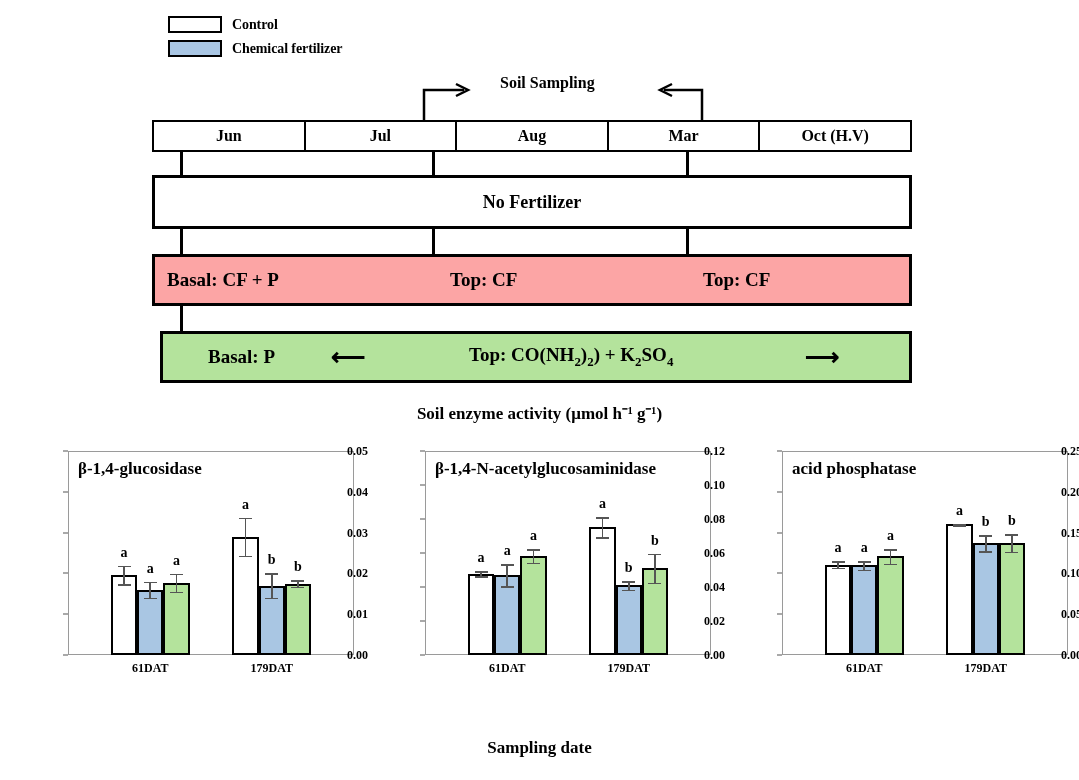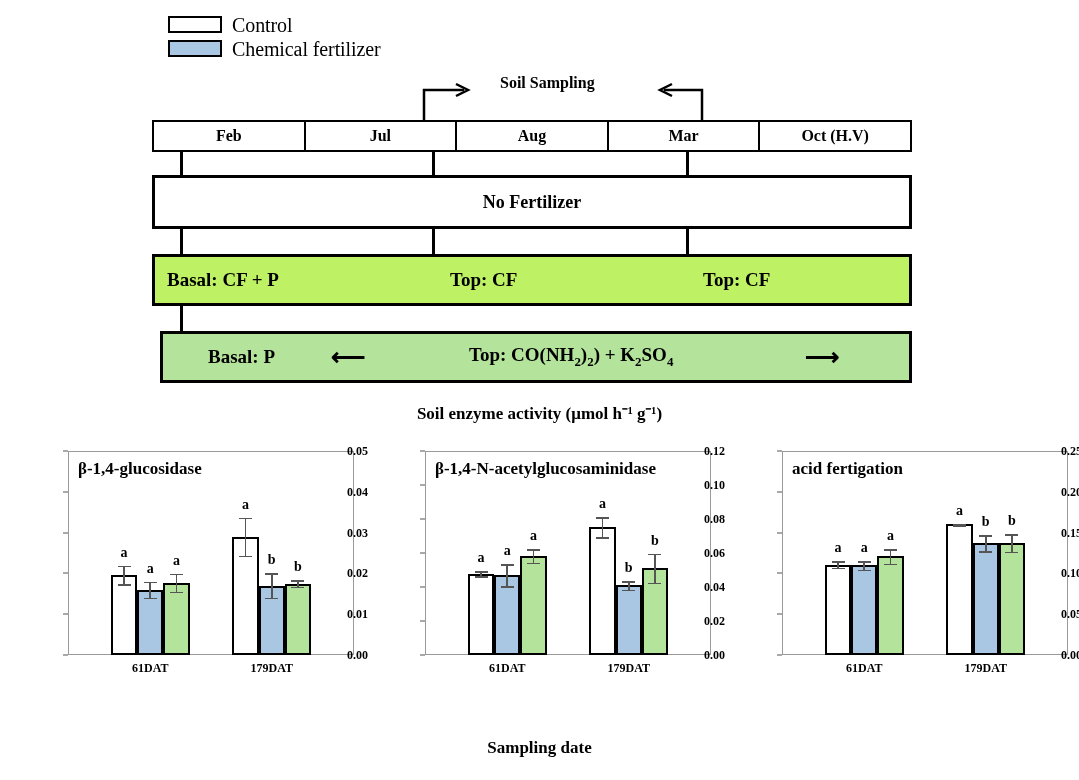--- a/index.html
+++ b/index.html
@@ -3,21 +3,21 @@
 <meta charset="utf-8">
 <style>
   html,body{margin:0;padding:0;background:#ffffff;}
   body{width:1079px;height:780px;position:relative;overflow:hidden;
        font-family:"Liberation Serif", serif;color:#000;}
 
   
   #legend{position:absolute;left:168px;top:14px;}
   .legend-row{display:flex;align-items:center;height:21px;margin-bottom:3px;}
   .legend-swatch{width:54px;height:17px;border:2px solid #000;box-sizing:border-box;margin-right:10px;}
-  .legend-label{font-size:20px;font-weight:normal;letter-spacing:-0.1px;line-height:1;}
+  .legend-label{font-size:14px;font-weight:bold;letter-spacing:-0.1px;line-height:1;}
 
   
   #sampling-annot{position:absolute;left:418px;top:74px;width:320px;height:48px;}
   #sampling-text{position:absolute;left:82px;top:0px;font-size:16px;font-weight:bold;white-space:nowrap;}
 
   
   #timeline{position:absolute;left:152px;top:120px;width:760px;height:32px;
             display:flex;border:2.5px solid #000;box-sizing:border-box;background:#fff;}
   .month-cell{flex:1;border-right:2.5px solid #000;box-sizing:border-box;
               display:flex;align-items:center;justify-content:center;
@@ -85,40 +85,40 @@
 
     <path d="M 6 46 L 6 16 L 46 16" stroke="#000" stroke-width="2.5" fill="none"></path>
     <path d="M 38 10 L 50 16 L 38 22" stroke="#000" stroke-width="2.5" fill="none"></path>
 
     <path d="M 284 46 L 284 16 L 246 16" stroke="#000" stroke-width="2.5" fill="none"></path>
     <path d="M 254 10 L 242 16 L 254 22" stroke="#000" stroke-width="2.5" fill="none"></path>
   </svg>
 </div>
 
 <div id="timeline">
-  <div class="month-cell">Feb</div>
+  <div class="month-cell">Jun</div>
   <div class="month-cell">Jul</div>
   <div class="month-cell">Aug</div>
   <div class="month-cell">Mar</div>
   <div class="month-cell">Oct (H.V)</div>
 </div>
 
 <div class="vline" style="left:180px;top:152px;height:23px;"></div>
 <div class="vline" style="left:432px;top:152px;height:23px;"></div>
 <div class="vline" style="left:686px;top:152px;height:23px;"></div>
 
 <div class="treat-bar" id="bar-control">
   <span class="treat-label big">No Fertilizer</span>
 </div>
 
 <div class="vline" style="left:180px;top:229px;height:25px;"></div>
 <div class="vline" style="left:432px;top:229px;height:25px;"></div>
 <div class="vline" style="left:686px;top:229px;height:25px;"></div>
 
-<div class="treat-bar" id="bar-cf" style="background:#bef264">
+<div class="treat-bar" id="bar-cf" style="background:#fca5a5">
   <span class="treat-label" style="position:absolute;left:12px;">Basal: CF + P</span>
   <span class="treat-label" style="position:absolute;left:295px;">Top: CF</span>
   <span class="treat-label" style="position:absolute;left:548px;">Top: CF</span>
 </div>
 
 <div class="vline" style="left:180px;top:306px;height:25px;"></div>
 
 <div class="treat-bar" id="bar-drip" style="background:#b4e39c">
   <span class="treat-label" style="position:absolute;left:45px;">Basal: P</span>
   <span class="treat-label" style="position:absolute;left:168px;font-size:24px;">⟵</span>
@@ -226,21 +226,21 @@
       <div class="errbar" style="left:289.19166666666666px;top:110.85px;height:28.900000000000006px;"></div>
       <div class="errcap" style="left:283.4916666666667px;top:110.85px;"></div>
       <div class="errcap" style="left:283.4916666666667px;top:139.75px;"></div>
       <div class="siglet" style="left:289.9916666666667px;top:89.85px;">b</div>
       <div class="xtick-label" style="left:263.77500000000003px;">179DAT</div>
     </div>
 </div>
 <div class="panel" id="panel-2">
   <div class="panel-inner">
       <div class="plot-frame"></div>
-      <div class="panel-caption">acid fertigation</div>
+      <div class="panel-caption">acid phosphatase</div>
       <div class="ytick" style="top:212px;width:52px;">0.00</div>
       <div class="ytick-mark" style="left:55px;top:212px;"></div>
       <div class="ytick" style="top:171.2px;width:52px;">0.05</div>
       <div class="ytick-mark" style="left:55px;top:171.2px;"></div>
       <div class="ytick" style="top:130.39999999999998px;width:52px;">0.10</div>
       <div class="ytick-mark" style="left:55px;top:130.39999999999998px;"></div>
       <div class="ytick" style="top:89.60000000000001px;width:52px;">0.15</div>
       <div class="ytick-mark" style="left:55px;top:89.60000000000001px;"></div>
       <div class="ytick" style="top:48.79999999999998px;width:52px;">0.20</div>
       <div class="ytick-mark" style="left:55px;top:48.79999999999998px;"></div>

